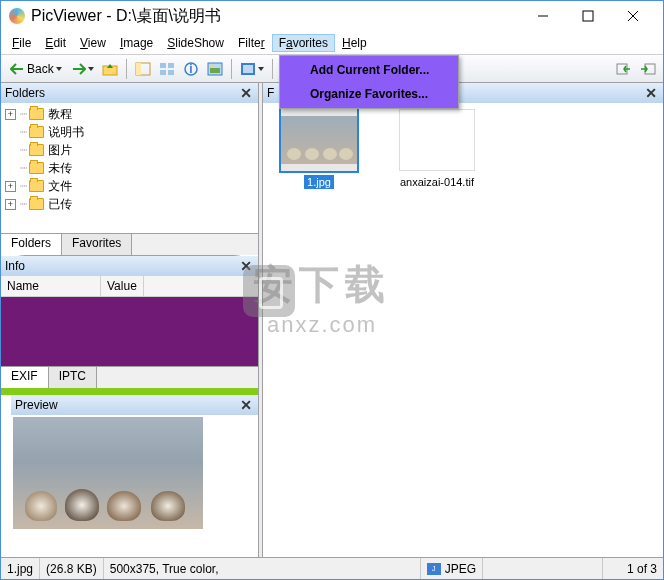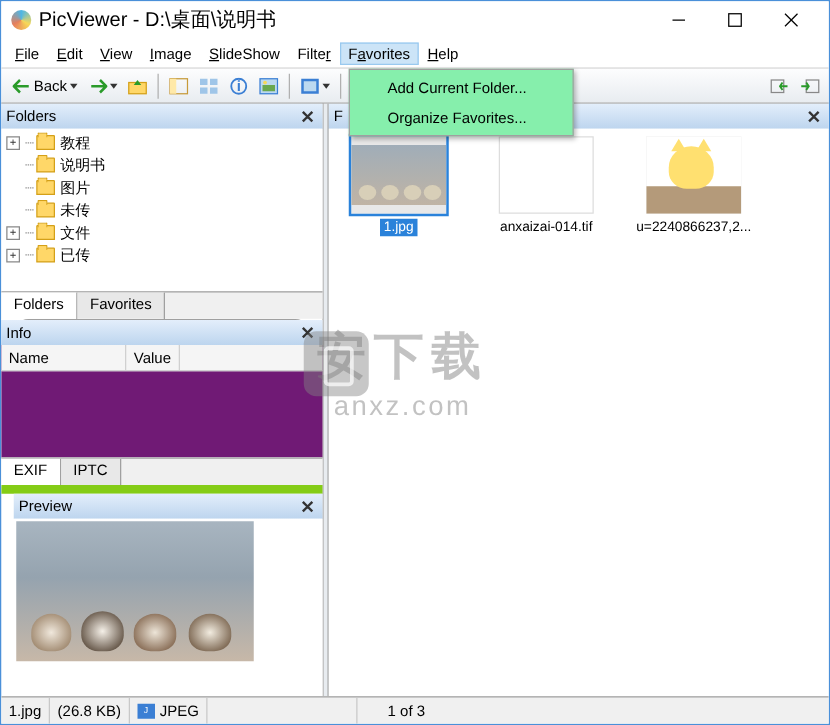--- a/index.html
+++ b/index.html
@@ -11,21 +11,21 @@
 .titlebar .title-text { flex: 1; font-size: 16px; color: #000; }
 .titlebar .win-btn { width: 45px; height: 28px; display: flex; align-items: center; justify-content: center; color: #000; }
 
 
 .menubar { height: 24px; display: flex; align-items: center; padding: 0 4px; border-bottom: 1px solid #d0d0d0; background: #fff; }
 .menubar .menu-item { padding: 2px 7px; cursor: default; }
 .menubar .menu-item.open { background: #cce4f7; border: 1px solid #99c9ef; padding: 1px 6px; }
 .menubar .menu-item u { text-decoration: underline; }
 
 
-.dropdown { position: absolute; top: 54px; left: 278px; background: #86efac; border: 1px solid #a0a0a0; box-shadow: 2px 2px 4px rgba(0,0,0,0.3); z-index: 100; padding: 2px; min-width: 180px; }
+.dropdown { position: absolute; top: 54px; left: 278px; background: #8b5cf6; border: 1px solid #a0a0a0; box-shadow: 2px 2px 4px rgba(0,0,0,0.3); z-index: 100; padding: 2px; min-width: 180px; font-weight: bold; }
 .dropdown .dd-item { padding: 5px 20px 5px 28px; cursor: default; }
 
 
 .toolbar { height: 28px; background: linear-gradient(#fdfdfe, #e8ecf0); border-bottom: 1px solid #a0a0a0; display: flex; align-items: center; padding: 0 4px; gap: 2px; }
 .toolbar .tbtn { min-width: 22px; height: 22px; display: flex; align-items: center; justify-content: center; padding: 0 2px; border: 1px solid transparent; }
 .toolbar .tsep { width: 1px; height: 20px; background: #b0b0b0; margin: 0 3px; }
 .tri-down { display:inline-block; width:0; height:0; border-left:3px solid transparent; border-right:3px solid transparent; border-top:4px solid #333; margin-left:2px; }
 
 
 .main { display: flex; height: calc(100% - 30px - 24px - 28px - 22px); }
@@ -320,36 +320,28 @@
               <div class="mp c"></div>
               <div class="mp d"></div>
             </div>
           </div>
         <div class="thumb-label">1.jpg</div>
       </div>
       <div class="thumb-item">
         <div class="thumb-box" style="background:#fff;border:1px solid #ddd"></div>
         <div class="thumb-label">anxaizai-014.tif</div>
       </div>
-      <div class="thumb-item">
-        <div class="thumb-box">
-            <div class="thumb3">
-              <div class="wall"></div>
-              <div class="cat"></div>
-            </div>
-          </div>
-        <div class="thumb-label">u=2240866237,2...</div>
-      </div>
     </div>
   </div>
 </div>
 
 <div class="statusbar">
   <div class="scell">1.jpg</div>
   <div class="scell">(26.8 KB)</div>
+  <div class="scell sflex">500x375, True color,</div>
   <div class="scell">
       <span class="jpeg-badge">J</span>
       <span>JPEG</span>
     </div>
   <div class="scell" style="min-width:120px"></div>
   <div class="scell" style="border-right:none;min-width:60px;justify-content:flex-end">1 of 3</div>
 </div>
 
 <div class="watermark">
   <div class="wm-box"></div>

